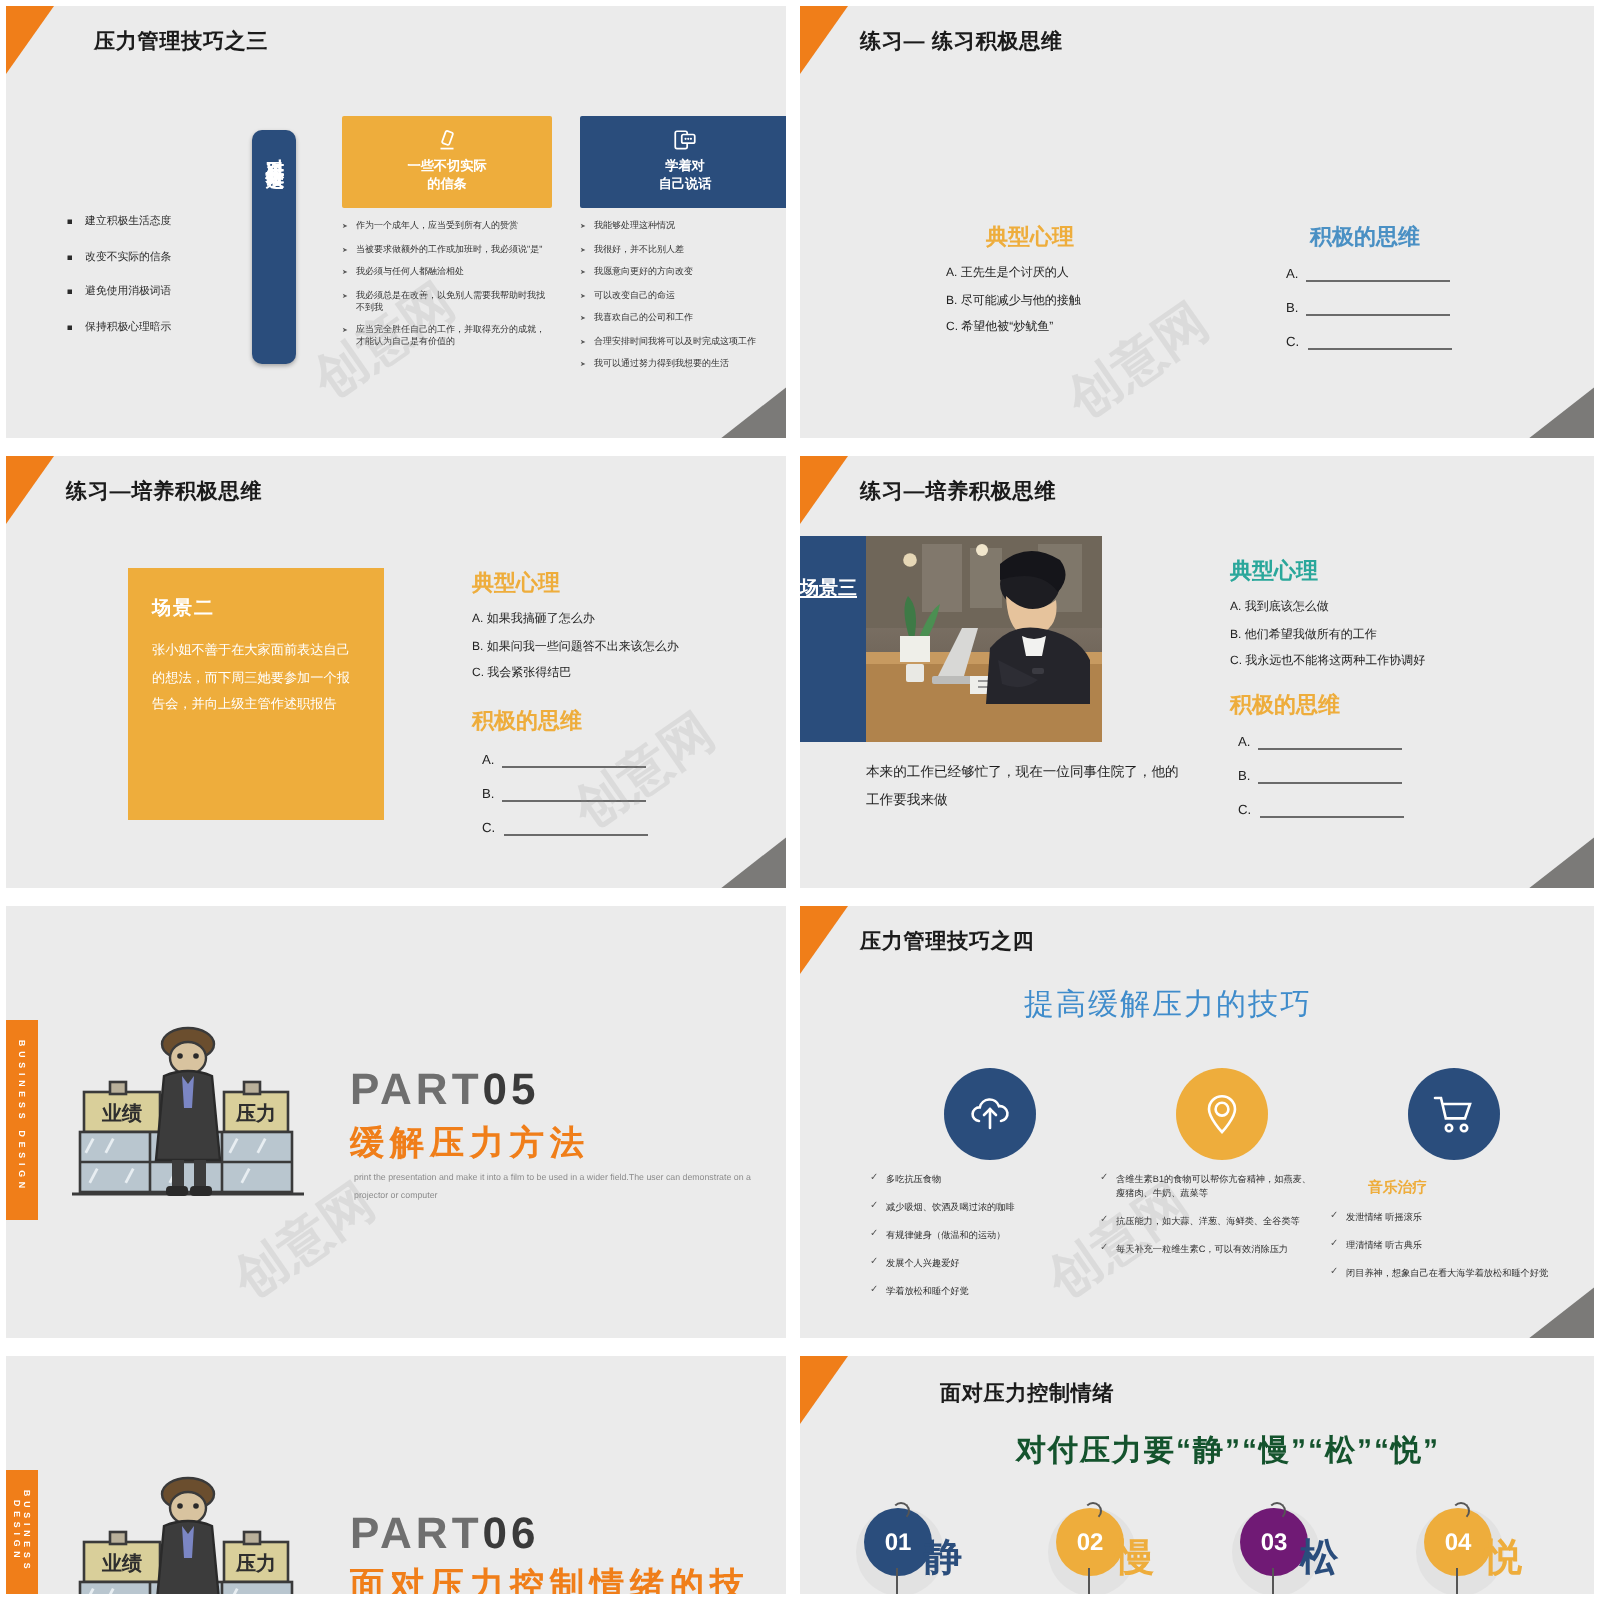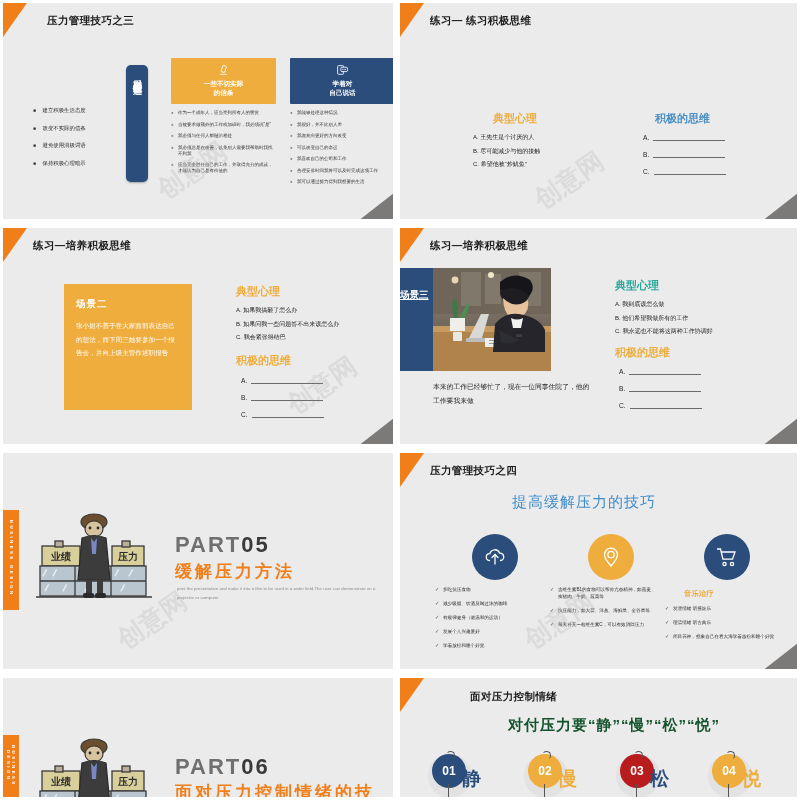--- a/index.html
+++ b/index.html
@@ -498,21 +498,21 @@
     <div class="balloon" style="left:128px;top:76px;">
       <div class="knot"></div>
       <div class="bub" style="background:#eead3c;">02</div>
       <div class="str"></div>
     </div>
     <div class="bchar" style="left:158px;top:88px;color:#eead3c;">慢</div>
 
     <div class="shadowcirc" style="left:216px;top:76px;"></div>
     <div class="balloon" style="left:220px;top:76px;">
       <div class="knot"></div>
-      <div class="bub" style="background:#b91c1c;">03</div>
+      <div class="bub" style="background:#701a75;">03</div>
       <div class="str"></div>
     </div>
     <div class="bchar" style="left:250px;top:88px;color:#2a4d7c;">松</div>
 
     <div class="shadowcirc" style="left:308px;top:76px;"></div>
     <div class="balloon" style="left:312px;top:76px;">
       <div class="knot"></div>
       <div class="bub" style="background:#eead3c;">04</div>
       <div class="str"></div>
     </div>

